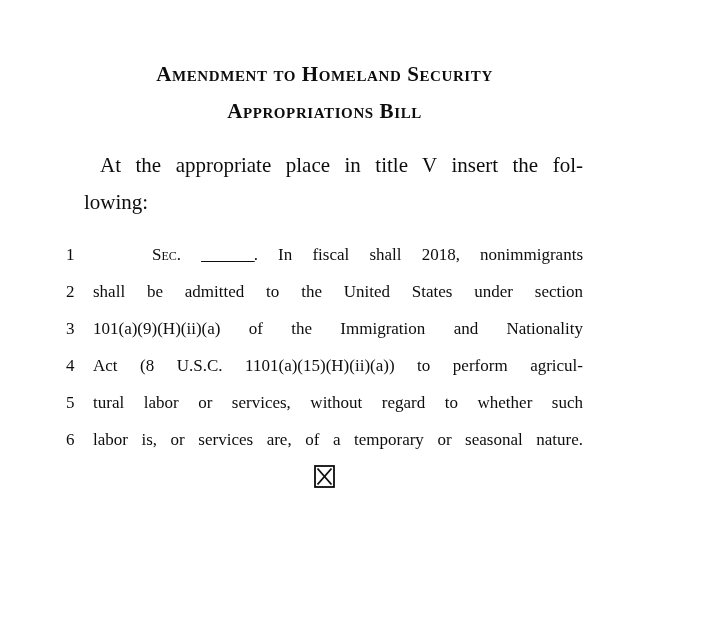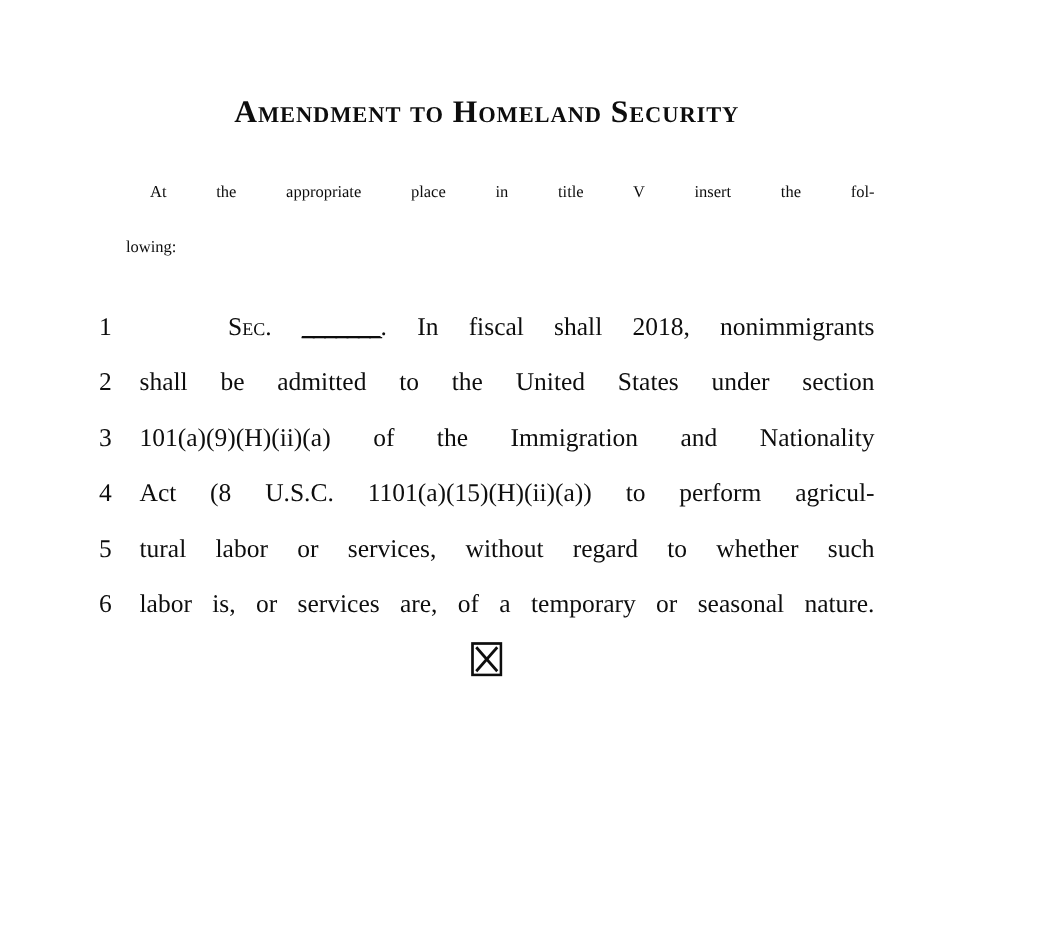--- a/index.html
+++ b/index.html
@@ -29,21 +29,21 @@
   .header-line {
     font-size: 21px;
     font-weight: bold;
     font-variant: small-caps;
     letter-spacing: 0.6px;
     line-height: 37px;
     white-space: nowrap;
   }
   .intro {
     margin: 17px 119px 0 84px;
-    font-size: 11px;
+    font-size: 21px;
     line-height: 37px;
   }
   .intro-line-1 {
     text-indent: 16px;
     text-align: justify;
     text-align-last: justify;
   }
   .intro-line-2 {
     text-align: left;
   }
@@ -89,20 +89,21 @@
     vertical-align: top;
   }
 </style>
 </head>
 <body>
 
 <div class="page">
 
   <div class="header">
     <div class="header-line">Amendment to Homeland Security</div>
+    <div class="header-line">Appropriations Bill</div>
   </div>
 
   <div class="intro">
     <div class="intro-line-1">At the appropriate place in title V insert the fol-</div>
     <div class="intro-line-2">lowing:</div>
   </div>
 
   <div class="section">
 
     <div class="line-row">

